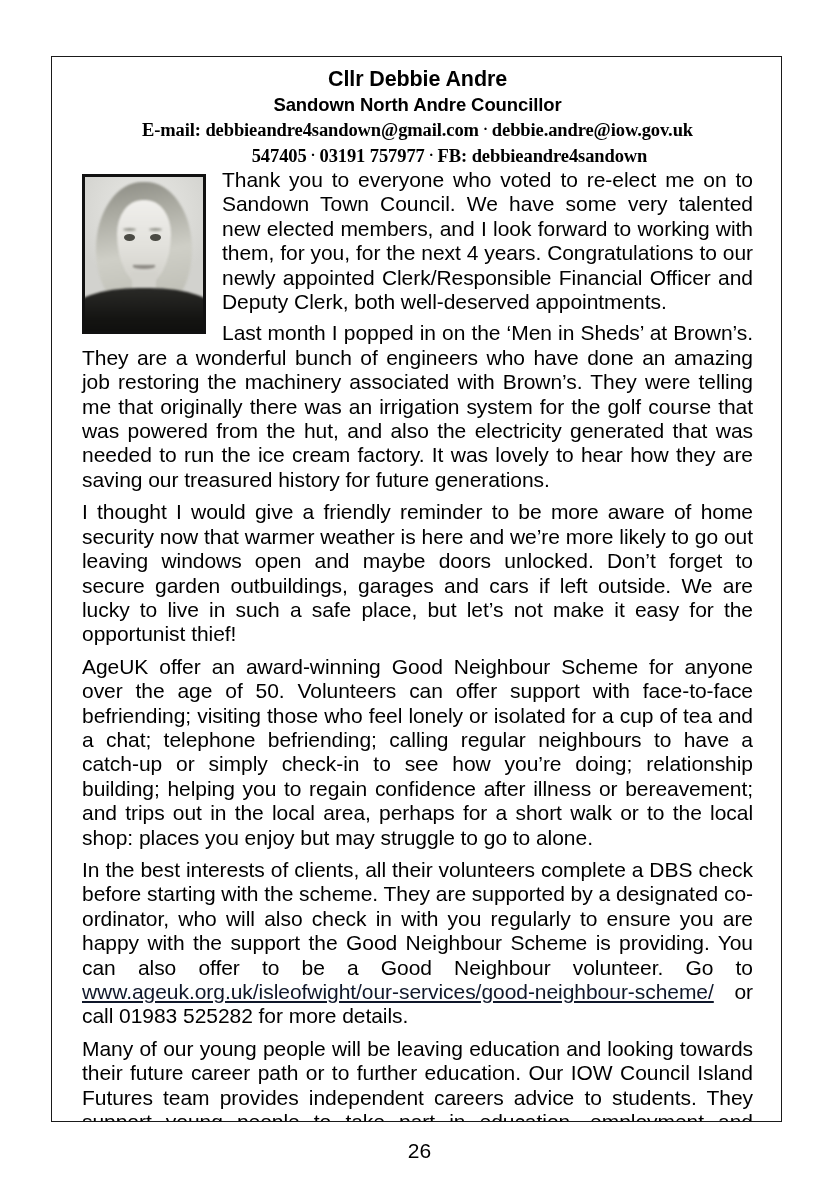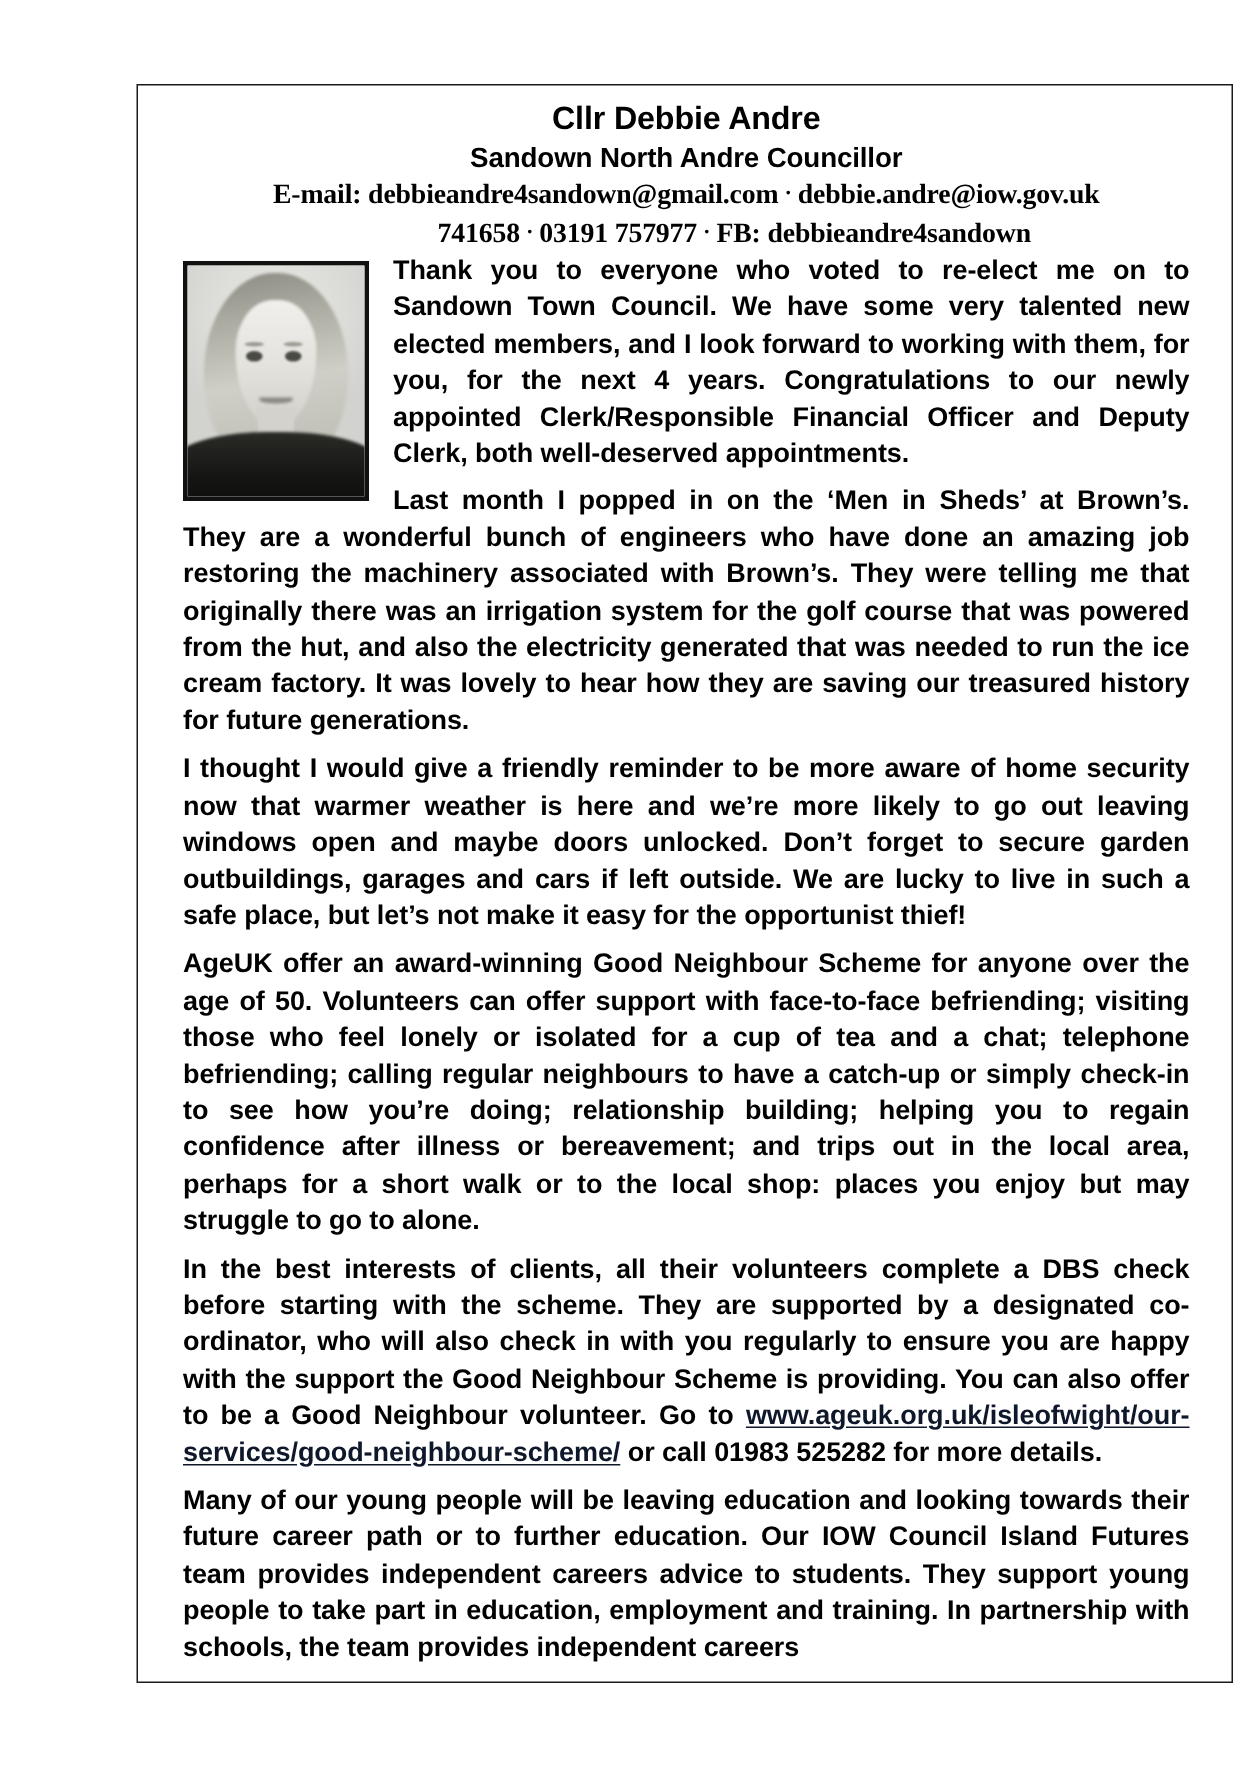--- a/index.html
+++ b/index.html
@@ -16,21 +16,20 @@
     position: relative;
     overflow: hidden;
   }
 
   
   #page {
     position: absolute;
     left: 0; top: 0;
     width: 671px;
     height: 1191px;
-    margin-left: 40px;
   }
 
   #content-frame {
     position: absolute;
     left: 51px;
     top: 56px;
     width: 731px;
     height: 1066px;
     border: 1.6px solid #1a1a1a;
     box-sizing: border-box;
@@ -154,26 +153,25 @@
   #photo .neck {
     position: absolute;
     left: 40%; top: 62%;
     width: 20%; height: 14%;
     background: #d3d2cc;
     filter: blur(1.2px);
   }
 
   
   .body-copy {
-    font-size: 18px;
+    font-size: 21px;
     line-height: 24.4px;
     text-align: justify;
     text-justify: inter-word;
     letter-spacing: -0.05px;
-    font-weight: bold;
   }
   .body-copy p {
     margin: 0 0 8px 0;
   }
   .body-copy p.intro {
     margin-bottom: 7px;
   }
   .body-copy p:last-child {
     margin-bottom: 0;
   }
@@ -205,21 +203,21 @@
 
 <div id="page">
 
   <div id="content-frame">
     <div id="frame-inner">
 
       <div class="masthead">
         <div class="name">Cllr Debbie Andre</div>
         <div class="role">Sandown North Andre Councillor</div>
         <div class="contact-line first"><span>E-mail:</span><span>&nbsp;</span><span>debbieandre4sandown@gmail.com</span><span class="sep">·</span><span>debbie.andre@iow.gov.uk</span></div>
-        <div class="contact-line second"><span>741658</span><span class="sep">·</span><span>03191 757977</span><span class="sep">·</span><span>FB:</span><span>&nbsp;</span><span>debbieandre4sandown</span></div>
+        <div class="contact-line second"><span>547405</span><span class="sep">·</span><span>03191 757977</span><span class="sep">·</span><span>FB:</span><span>&nbsp;</span><span>debbieandre4sandown</span></div>
       </div>
 
       <div class="body-copy">
 
         <div id="photo">
           <div class="bg"></div>
           <div class="hair"></div>
           <div class="face"></div>
           <div class="brow left"></div>
           <div class="brow right"></div>
@@ -239,14 +237,15 @@
 
         <div class="clip-wrap">
           <p>Many of our young people will be leaving education and looking towards their future career path or to further education. Our IOW Council Island Futures team provides independent careers advice to students. They support young people to take part in education, employment and training. In partnership with schools, the team provides independent careers</p>
         </div>
 
       </div>
 
     </div>
   </div>
 
+  <div id="folio">26</div>
 
 </div>
 
 </body></html>

